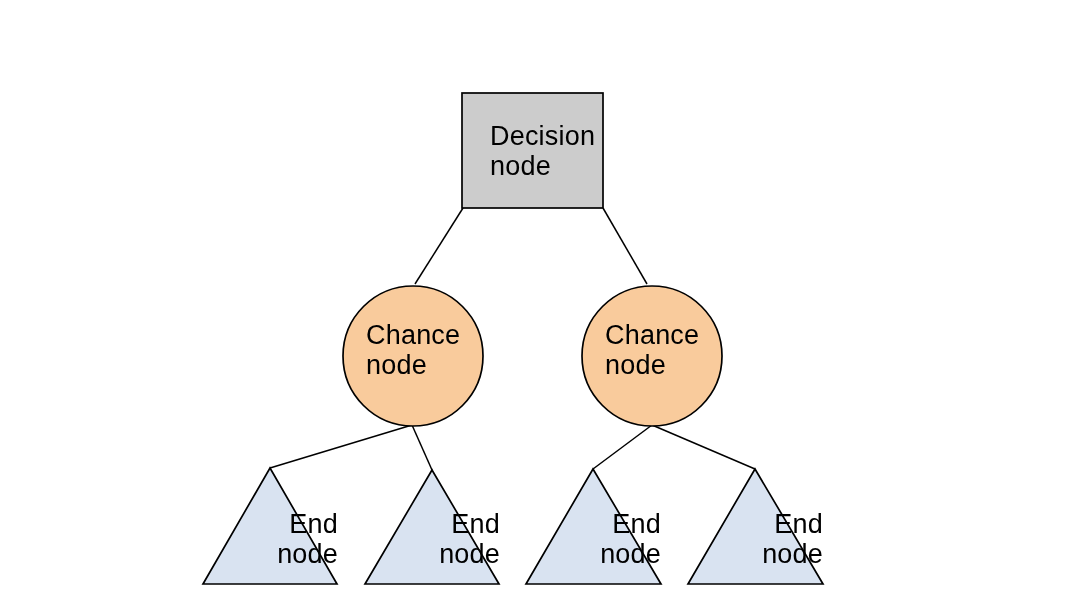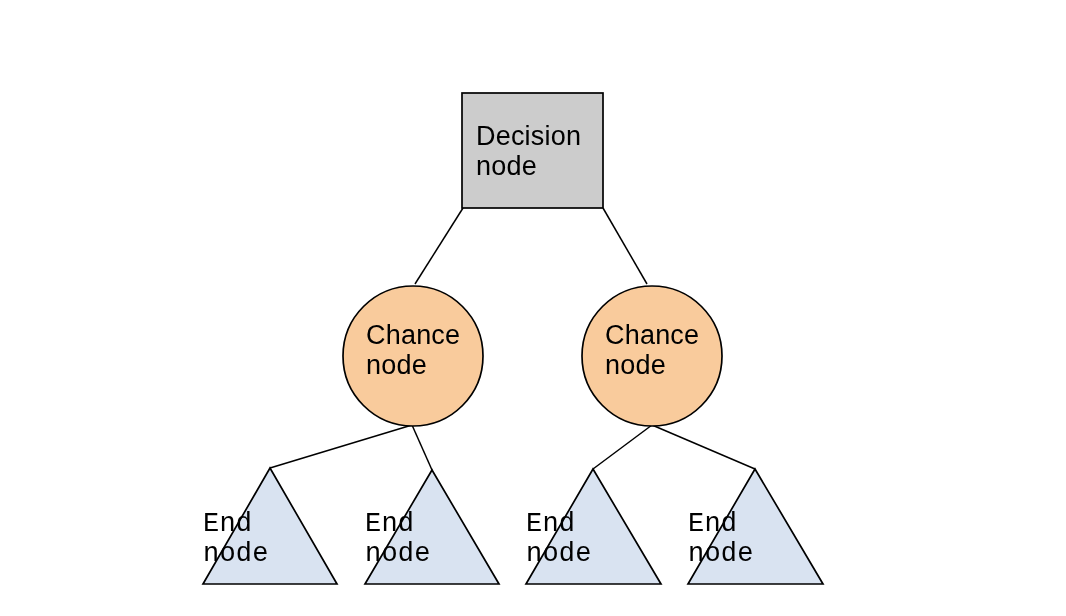--- a/index.html
+++ b/index.html
@@ -31,22 +31,21 @@
   }
   .label {
     position: absolute;
     font-size: 27px;
     line-height: 30px;
     color: #000000;
     white-space: pre-line;
     letter-spacing: 0.2px;
   }
   .label.centered {
-    text-align: left;
-    font-family: Liberation Mono, monospace;
+    text-align: right;
   }
 </style>
 </head>
 <body>
 
 <div class="stage">
 
   <svg viewBox="0 0 1066 616">
 
     <line class="edge" x1="463" y1="208" x2="415" y2="284" stroke="#000000"></line>
@@ -60,21 +59,21 @@
 
     <circle class="shape" cx="413" cy="356" r="70" fill="#f9cb9c" stroke="#000000"></circle>
     <circle class="shape" cx="652" cy="356" r="70" fill="#f9cb9c" stroke="#000000"></circle>
 
     <polygon class="shape" points="270,468 337,584 203,584" fill="#d9e3f1" stroke="#000000"></polygon>
     <polygon class="shape" points="432,470 499,584 365,584" fill="#d9e3f1" stroke="#000000"></polygon>
     <polygon class="shape" points="593,469 661,584 526,584" fill="#d9e3f1" stroke="#000000"></polygon>
     <polygon class="shape" points="755,469 823,584 688,584" fill="#d9e3f1" stroke="#000000"></polygon>
   </svg>
 
-  <div class="label" style="left:476px; top:121px;">Decision
+  <div class="label" style="left:490px; top:121px;">Decision
 node</div>
 
   <div class="label" style="left:366px; top:320px;">Chance
 node</div>
 
   <div class="label" style="left:605px; top:320px;">Chance
 node</div>
 
   <div class="label centered" style="left:203px; top:509px; width:135px;">End
 node</div>

